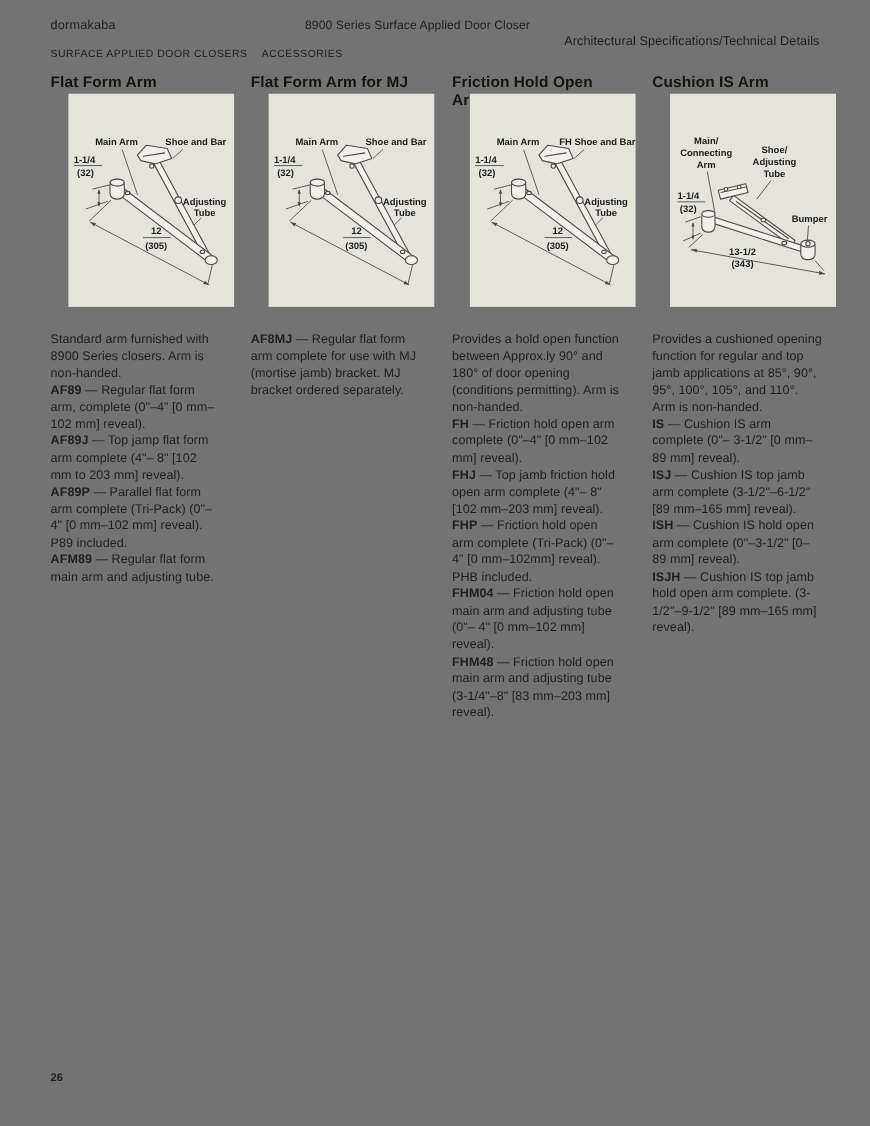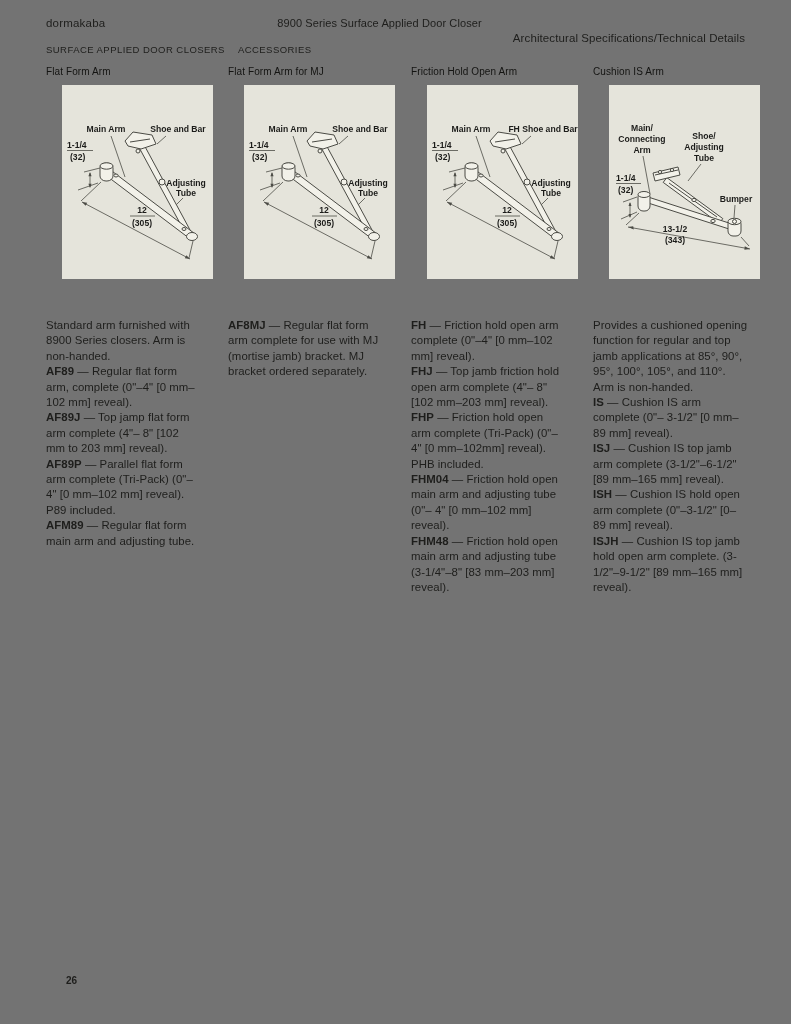--- a/index.html
+++ b/index.html
@@ -8,27 +8,27 @@
     font-family:"Liberation Sans", sans-serif;color:#1e1e1c;overflow:hidden;
   }
   
   .hdr-brand{position:absolute;left:46px;top:17px;font-size:11.5px;letter-spacing:.2px;}
   .hdr-center{position:absolute;left:0;top:17px;width:759px;text-align:center;font-size:11px;letter-spacing:.1px;}
   .hdr-right{position:absolute;right:46px;top:32px;font-size:11.5px;letter-spacing:.1px;}
   .subhdr{position:absolute;left:46px;top:44px;font-size:9.5px;letter-spacing:.45px;}
   .subhdr .cat{font-weight:normal;margin-right:13px;}
   
   .col{position:absolute;top:66px;width:151px;}
-  .col-title{margin:0;font-size:10px;font-weight:normal;letter-spacing:.1px;color:#141412;}
+  .col-title{margin:0;font-size:14px;font-weight:bold;letter-spacing:.1px;color:#141412;}
   .diagram{position:absolute;top:19px;left:0;width:151px;height:194px;padding-left:16px;}
   .diagram svg{display:block;}
-  .desc{position:absolute;top:252px;left:0;width:155px;font-size:11.4px;line-height:15.4px;letter-spacing:.05px;}
+  .desc{position:absolute;top:236px;left:0;width:155px;font-size:11.4px;line-height:15.4px;letter-spacing:.05px;}
   .desc p{margin:0;}
   .desc b{font-weight:bold;}
-  .page-number{position:absolute;left:46px;top:975px;font-size:10px;font-weight:bold;margin-left:20px;}
+  .page-number{position:absolute;left:46px;top:975px;font-size:10px;font-weight:bold;}
   svg text{font-family:"Liberation Sans", sans-serif;font-weight:bold;font-size:8.6px;fill:#1c1c1a;}
 </style>
 </head>
 <body>
 
 <div class="page">
 
   <span class="hdr-brand">dormakaba</span>
   <span class="hdr-center">8900 Series Surface Applied Door Closer</span>
   <span class="hdr-right">Architectural Specifications/Technical Details</span>
@@ -192,20 +192,21 @@
       <text x="124" y="101" text-anchor="middle">Adjusting</text>
       <text x="124" y="111" text-anchor="middle">Tube</text>
       <text x="5" y="63">1-1/4</text>
       <text x="8" y="75">(32)</text>
       <text x="80" y="128" text-anchor="middle">12</text>
       <text x="80" y="141" text-anchor="middle">(305)</text>
     </g>
   </svg>
 </div>
     <div class="desc">
+        <p><span>Provides a hold open function between Approx.ly 90° and 180° of door opening (conditions permitting). Arm is non-handed.</span></p>
         <p><b>FH</b><span> — Friction hold open arm complete (0"–4" [0 mm–102 mm] reveal).</span></p>
         <p><b>FHJ</b><span> — Top jamb friction hold open arm complete (4"– 8" [102 mm–203 mm] reveal).</span></p>
         <p><b>FHP</b><span> — Friction hold open arm complete (Tri-Pack) (0"– 4" [0 mm–102mm] reveal). PHB included.</span></p>
         <p><b>FHM04</b><span> — Friction hold open main arm and adjusting tube (0"– 4" [0 mm–102 mm] reveal).</span></p>
         <p><b>FHM48</b><span> — Friction hold open main arm and adjusting tube (3-1/4"–8" [83 mm–203 mm] reveal).</span></p>
       </div>
   </section>
 
   <section class="col" style="left:593px">
     <h3 class="col-title">Cushion IS Arm</h3>

